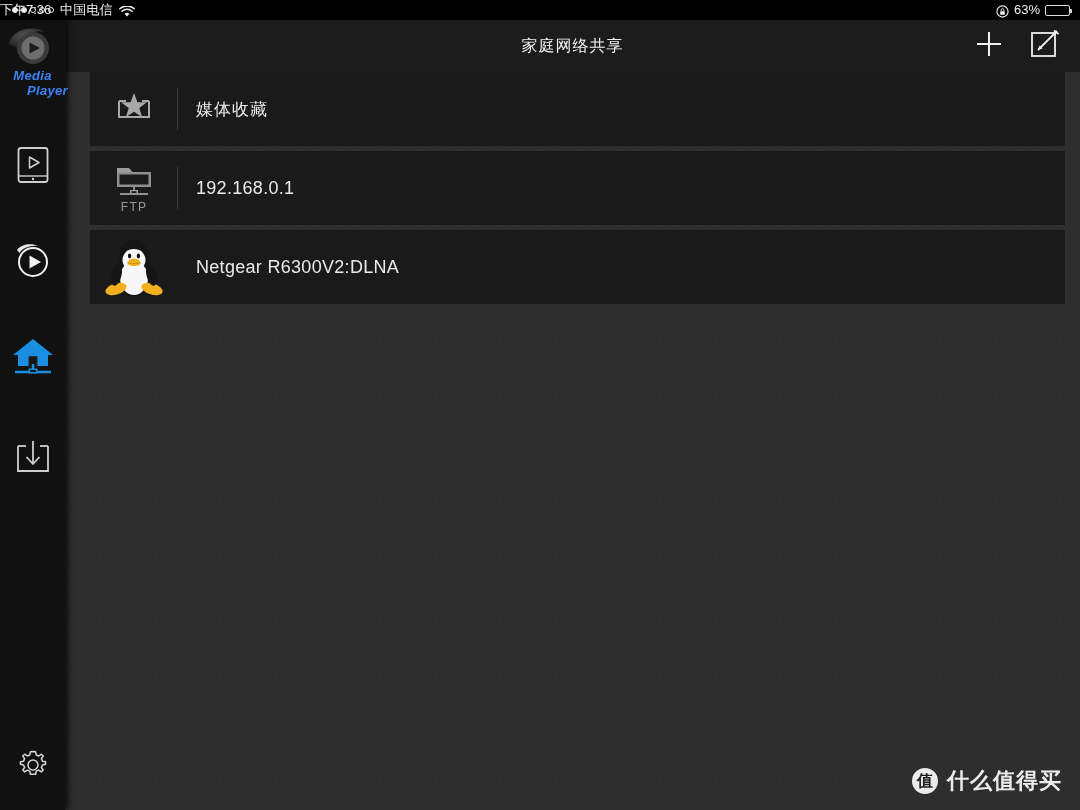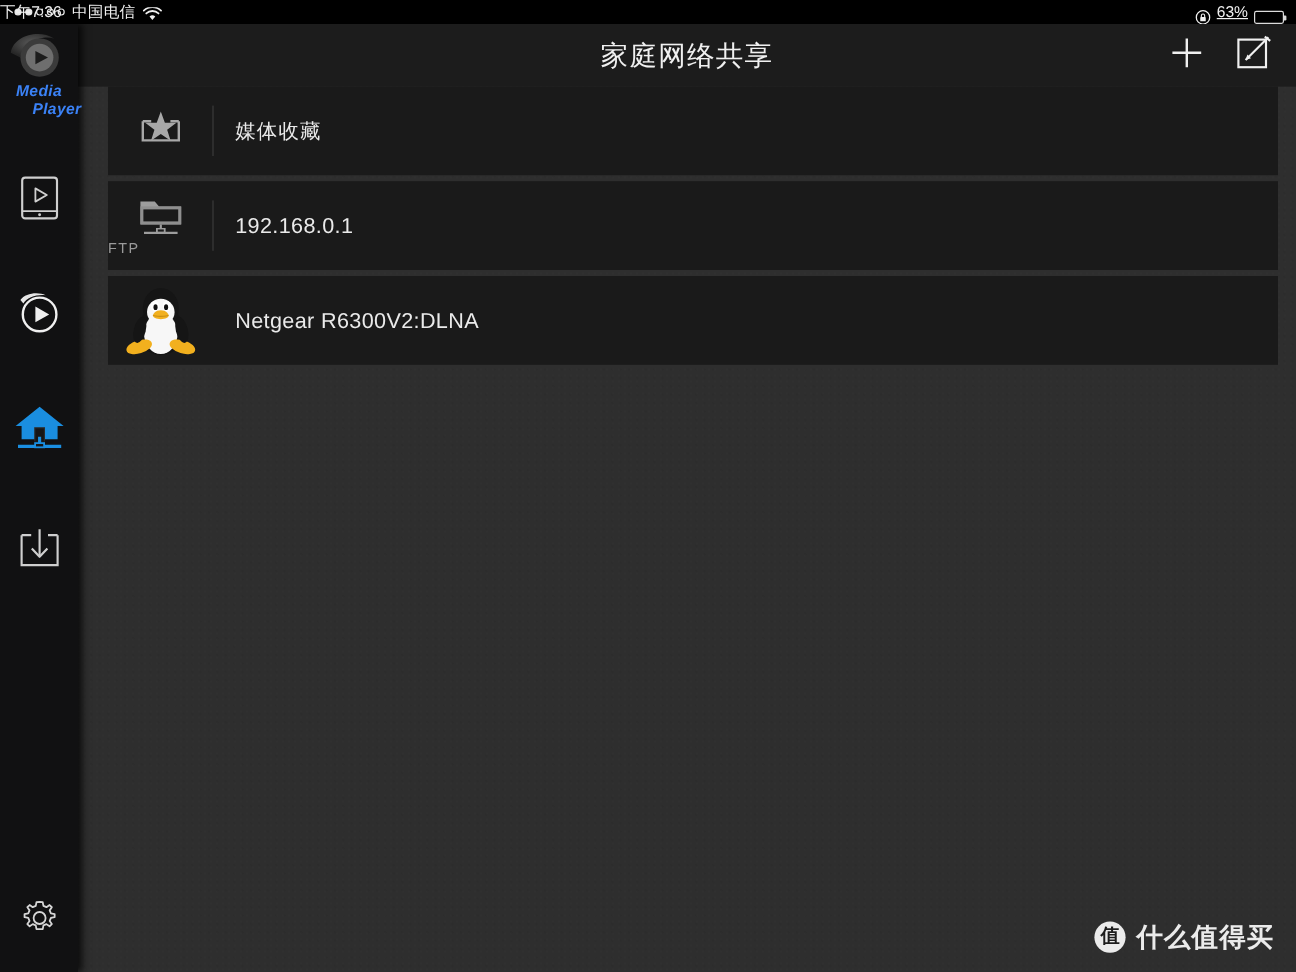--- a/index.html
+++ b/index.html
@@ -55,23 +55,22 @@
     width: 1080px;
     text-align: left;
     font-size: 13px;
     color: #f0f0f0;
   }
   .sb-right {
     position: absolute;
     right: 10px; top: 0;
     height: 20px;
     display: flex;
-    align-items: flex-end;
+    align-items: center;
     gap: 5px;
-    text-decoration: underline;
   }
   .rot-lock { width: 13px; height: 13px; }
   .batt-pct { font-size: 13px; color: #f0f0f0; }
   .batt {
     width: 25px; height: 11px;
     border: 1px solid #dcdcdc;
     border-radius: 2px;
     position: relative;
     box-sizing: border-box;
     padding: 1px;
@@ -142,21 +141,21 @@
     background: #1c1c1c;
     border-bottom: 1px solid #101010;
   }
   .header-title {
     position: absolute;
     left: 0; top: 0;
     width: 1015px; height: 52px;
     line-height: 52px;
     text-align: center;
     color: #f0f0f0;
-    font-size: 23px;
+    font-size: 16px;
     letter-spacing: 1px;
   }
   .header-actions {
     position: absolute;
     right: 18px; top: 0;
     height: 52px;
     display: flex;
     align-items: center;
     gap: 22px;
   }
@@ -222,20 +221,21 @@
   .row-sub {
     color: #8c8c8c;
     font-size: 17px;
     margin-top: 4px;
     letter-spacing: 0.2px;
   }
   .ftp-label {
     position: absolute;
     left: 0; bottom: 11px;
     width: 88px;
+    text-align: center;
     color: #9a9a9a;
     font-size: 12px;
     letter-spacing: 1.2px;
   }
 
   
   .watermark {
     position: absolute;
     right: 18px; bottom: 14px;
     display: flex;

